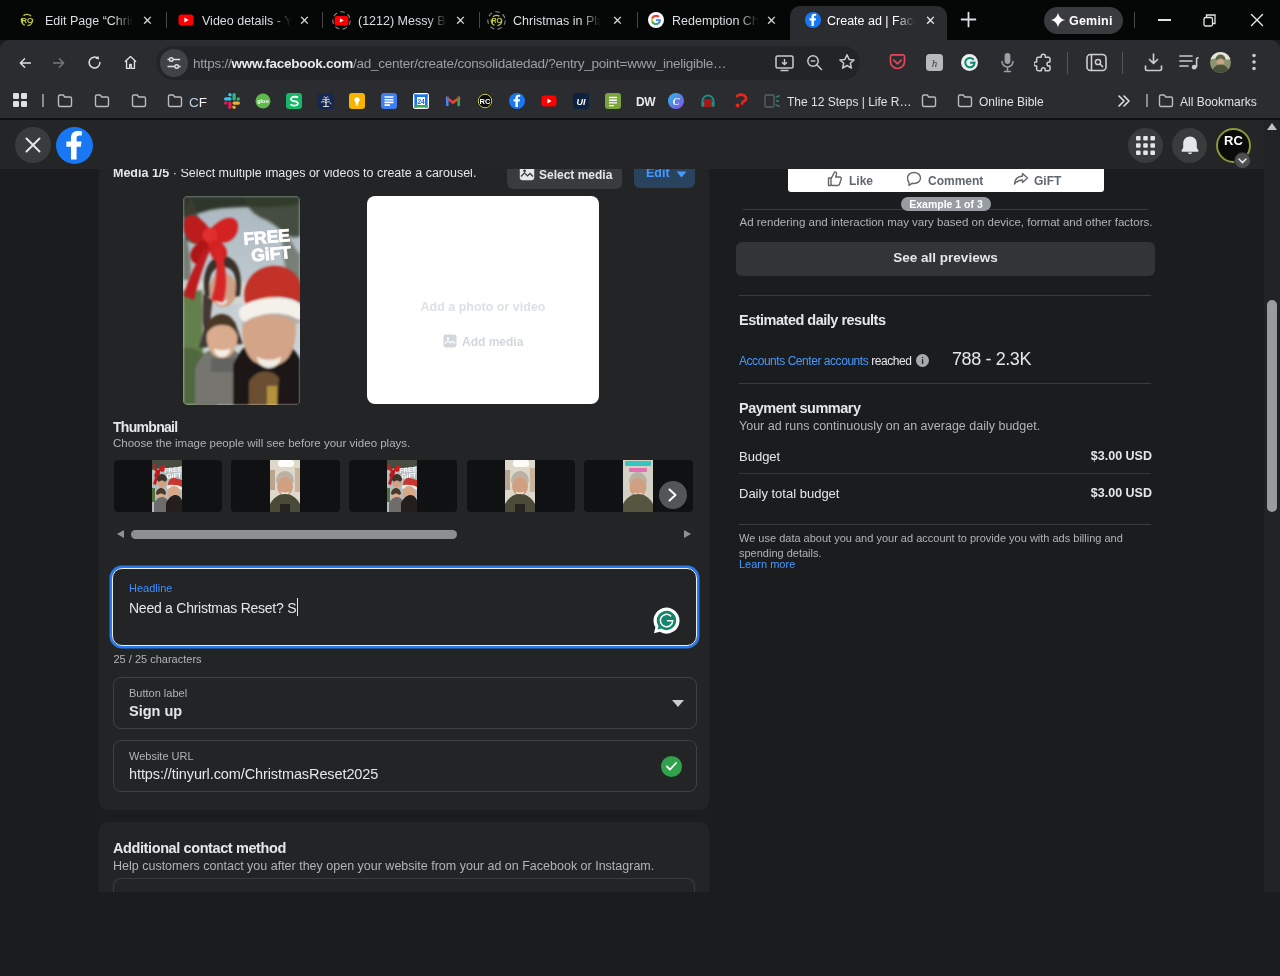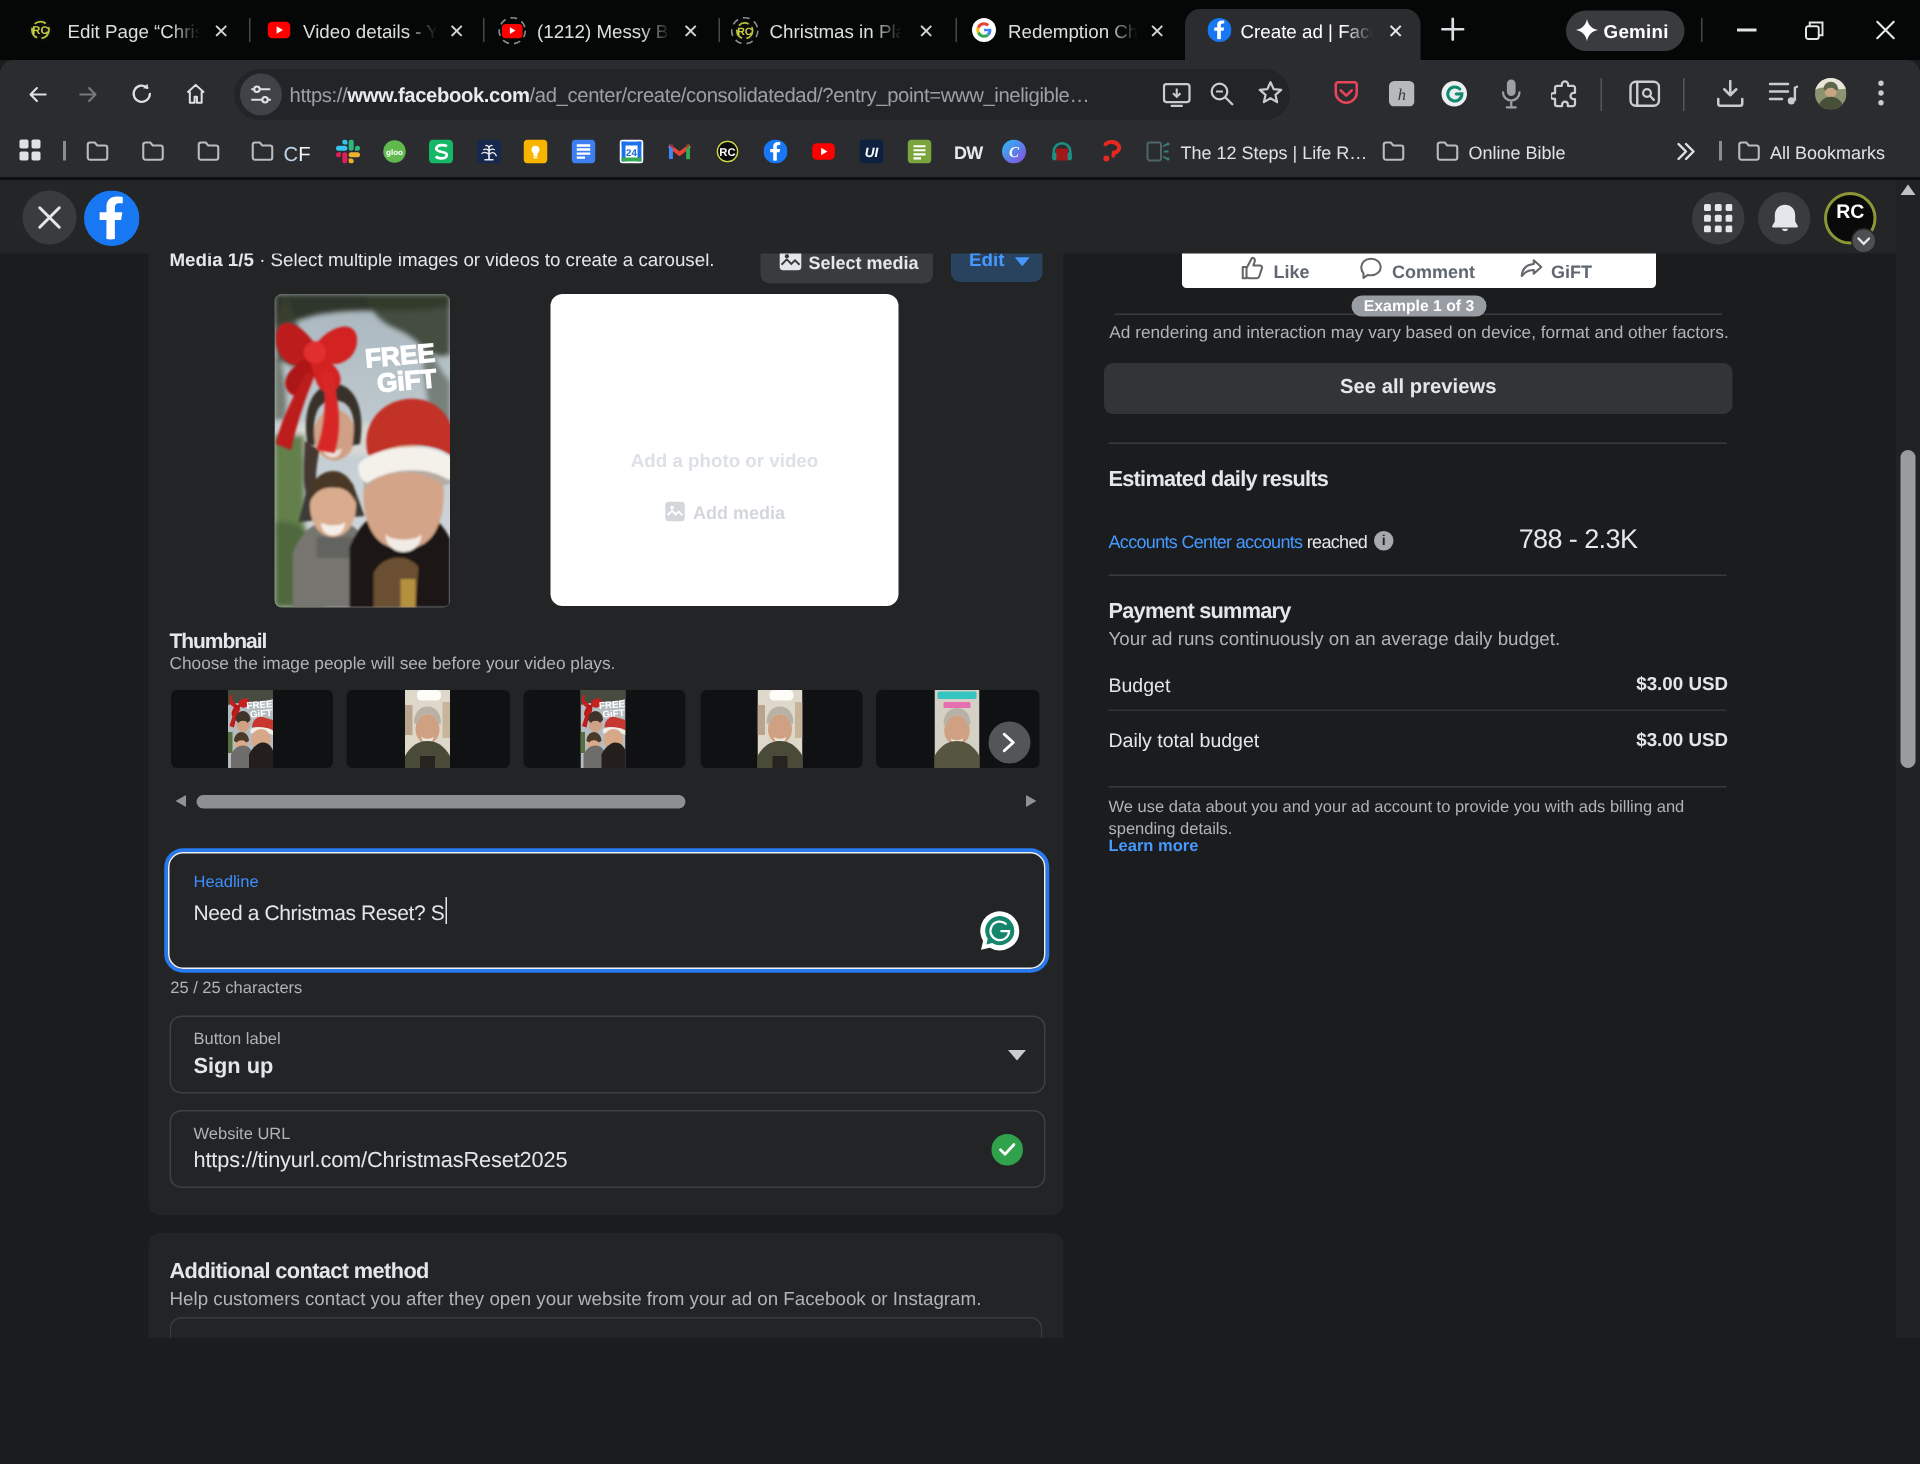--- a/index.html
+++ b/index.html
@@ -568,33 +568,33 @@
   <div class="t" style="left:901px;top:197px;width:90px;height:13.5px;background:#989da3;border-radius:7px;z-index:8"></div>
   <div class="t" style="left:901px;top:197.5px;width:90px;text-align:center;font-size:10.5px;font-weight:bold;color:#fdfdfe;z-index:9">Example 1 of 3</div>
   <div class="t gray" style="left:739px;top:216px;width:414px;text-align:center;font-size:11.5px">Ad rendering and interaction may vary based on device, format and other factors.</div>
   <div class="t" style="left:736px;top:242px;width:419px;height:34px;background:#333435;border-radius:6px"></div>
   <div class="t" style="left:736px;top:250px;width:419px;text-align:center;font-size:13.5px;font-weight:bold;z-index:8">See all previews</div>
   <div class="hr" style="left:739px;top:295px;width:412px"></div>
   <div class="t" style="left:739px;top:312px;font-size:14.5px;font-weight:bold;letter-spacing:-0.5px">Estimated daily results</div>
   <div class="t" style="left:739px;top:354px;font-size:12px;letter-spacing:-0.45px"><span style="color:#4599ff">Accounts Center accounts</span> reached</div>
   <div class="t" style="left:916px;top:354px;width:13px;height:13px;border-radius:50%;background:#a6a9ae;z-index:8"></div>
   <div class="t" style="left:916px;top:354px;width:13px;text-align:center;font-size:9.5px;line-height:13px;font-weight:bold;color:#242526;z-index:9">i</div>
-  <div class="t" style="left:952px;top:349px;width:200px;text-align:center;font-size:18px;letter-spacing:-0.4px">788 - 2.3K</div>
+  <div class="t" style="left:952px;top:349px;width:200px;text-align:left;font-size:18px;letter-spacing:-0.4px">788 - 2.3K</div>
   <div class="hr" style="left:739px;top:383px;width:412px"></div>
   <div class="t" style="left:739px;top:400px;font-size:14.5px;font-weight:bold;letter-spacing:-0.5px">Payment summary</div>
   <div class="t gray" style="left:739px;top:419px;font-size:12.5px">Your ad runs continuously on an average daily budget.</div>
   <div class="t" style="left:739px;top:449px;font-size:13px">Budget</div>
   <div class="t" style="left:952px;top:449px;width:200px;text-align:right;font-size:12.5px;font-weight:bold">$3.00 USD</div>
   <div class="hr" style="left:739px;top:473px;width:412px;background:#333436"></div>
   <div class="t" style="left:739px;top:486px;font-size:13px">Daily total budget</div>
   <div class="t" style="left:952px;top:486px;width:200px;text-align:right;font-size:12.5px;font-weight:bold">$3.00 USD</div>
   <div class="hr" style="left:739px;top:524px;width:412px"></div>
   <div class="t gray" style="left:739px;top:532px;font-size:11px">We use data about you and your ad account to provide you with ads billing and</div>
   <div class="t gray" style="left:739px;top:547px;font-size:11px">spending details.</div>
-  <div class="t" style="left:739px;top:558px;font-size:11px;color:#4599ff;font-weight:bold">Learn more</div>
+  <div class="t" style="left:739px;top:558px;font-size:11px;color:#4599ff;font-weight:normal">Learn more</div>
 
   <div class="abs" id="fbheader"></div>
   <div class="hcirc" style="left:15px;top:127px;width:36px;height:36px"></div>
   <svg style="position:absolute;left:25px;top:137px;width:16px;height:16px;z-index:32" viewBox="0 0 16 16">
       <path d="M1.5 1.5l13 13M14.5 1.5l-13 13" stroke="#e4e6eb" stroke-width="2" stroke-linecap="round"></path>
     </svg>
   <svg style="position:absolute;left:56px;top:127px;width:37px;height:37px;z-index:32" viewBox="0 0 16 16">
       <circle cx="8" cy="8" r="8" fill="#1877f2"></circle>
       <path d="M10.7 8.5l.35-2.2H8.9V4.9c0-.62.3-1.2 1.27-1.2h1V1.85S10.28 1.7 9.43 1.7c-1.8 0-2.96 1.08-2.96 3v1.6H4.5v2.2h1.97V14a7.9 7.9 0 0 0 2.43 0V8.5z" fill="#fff"></path>
     </svg>

